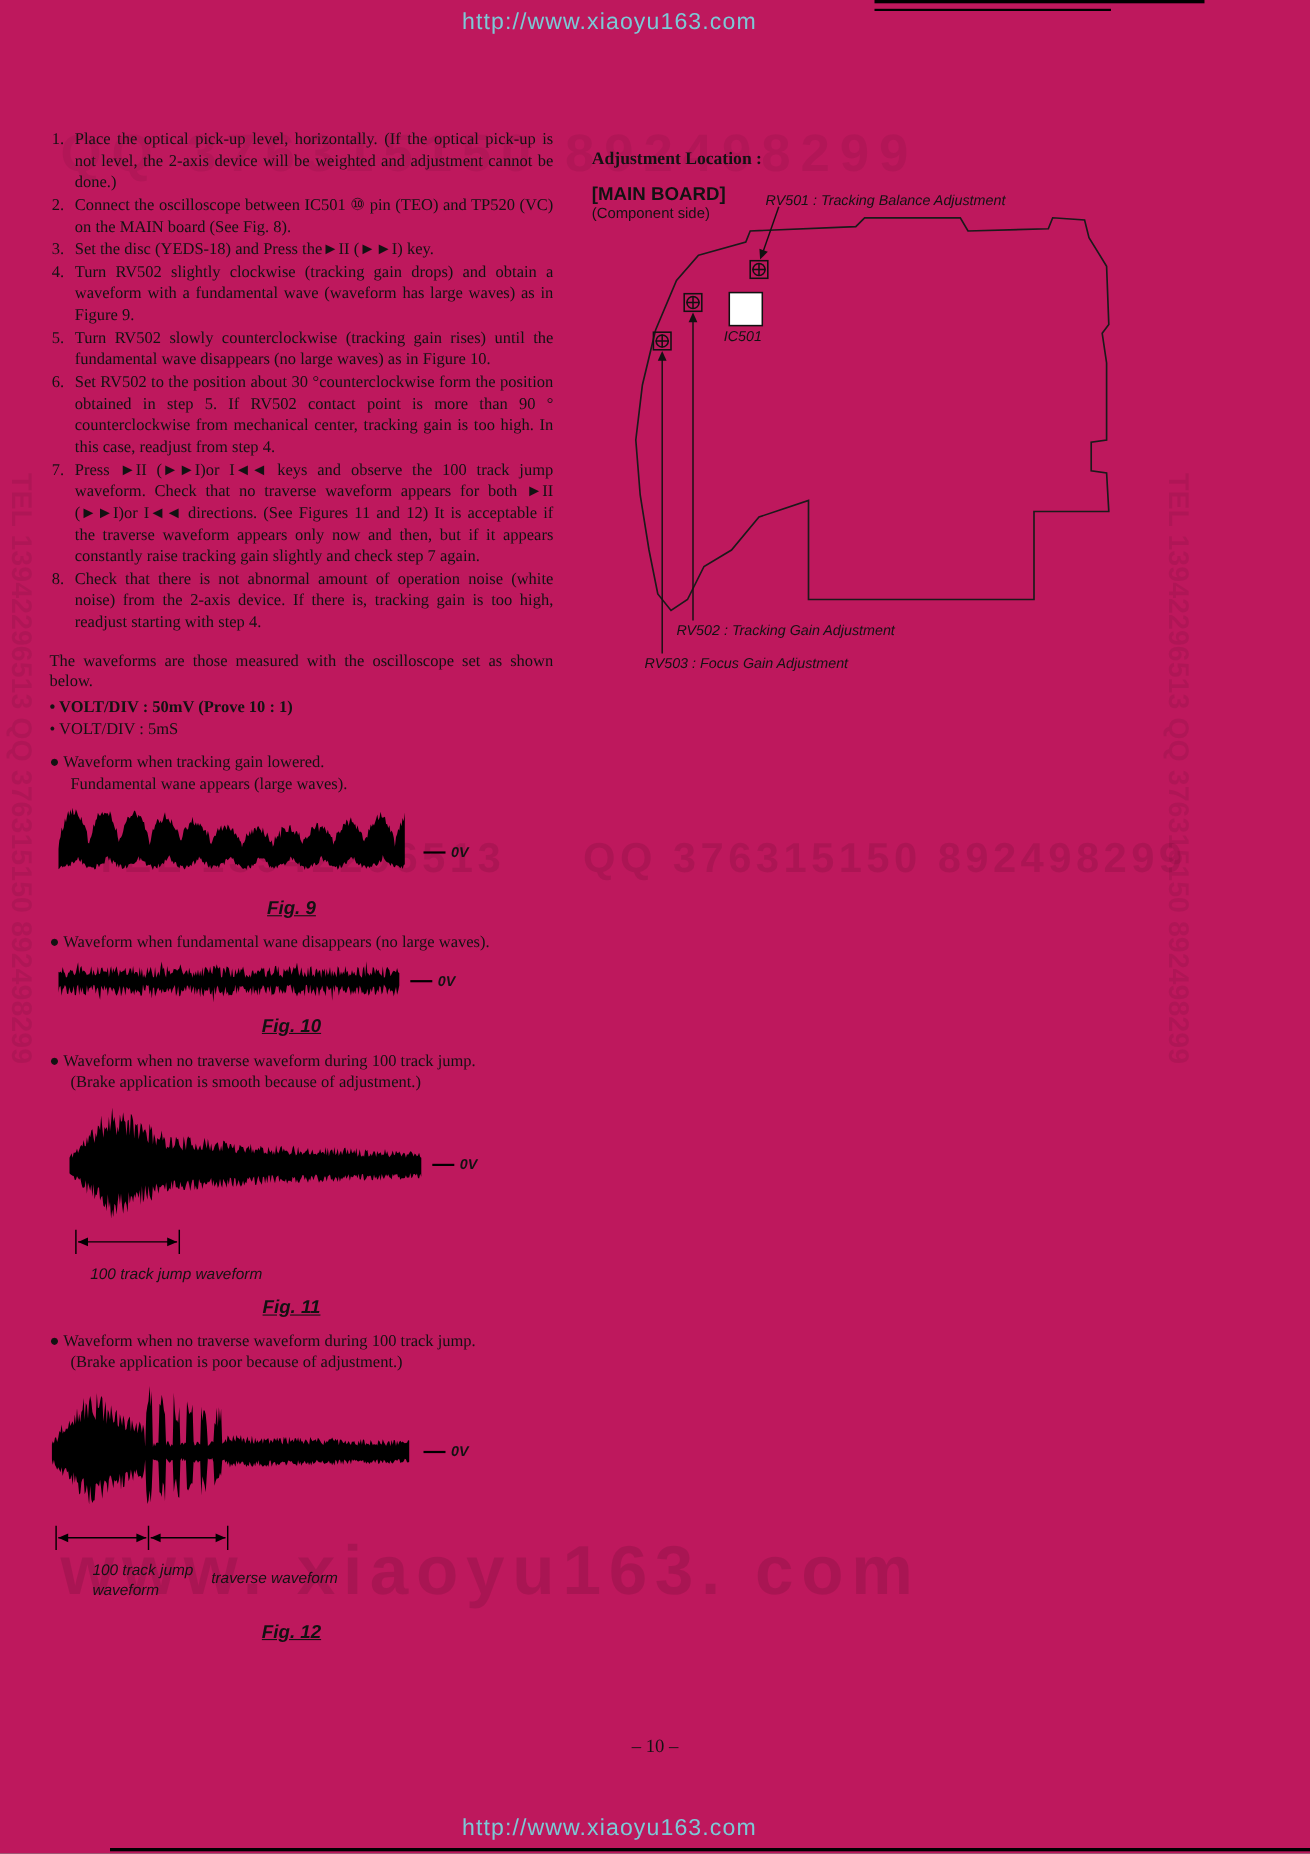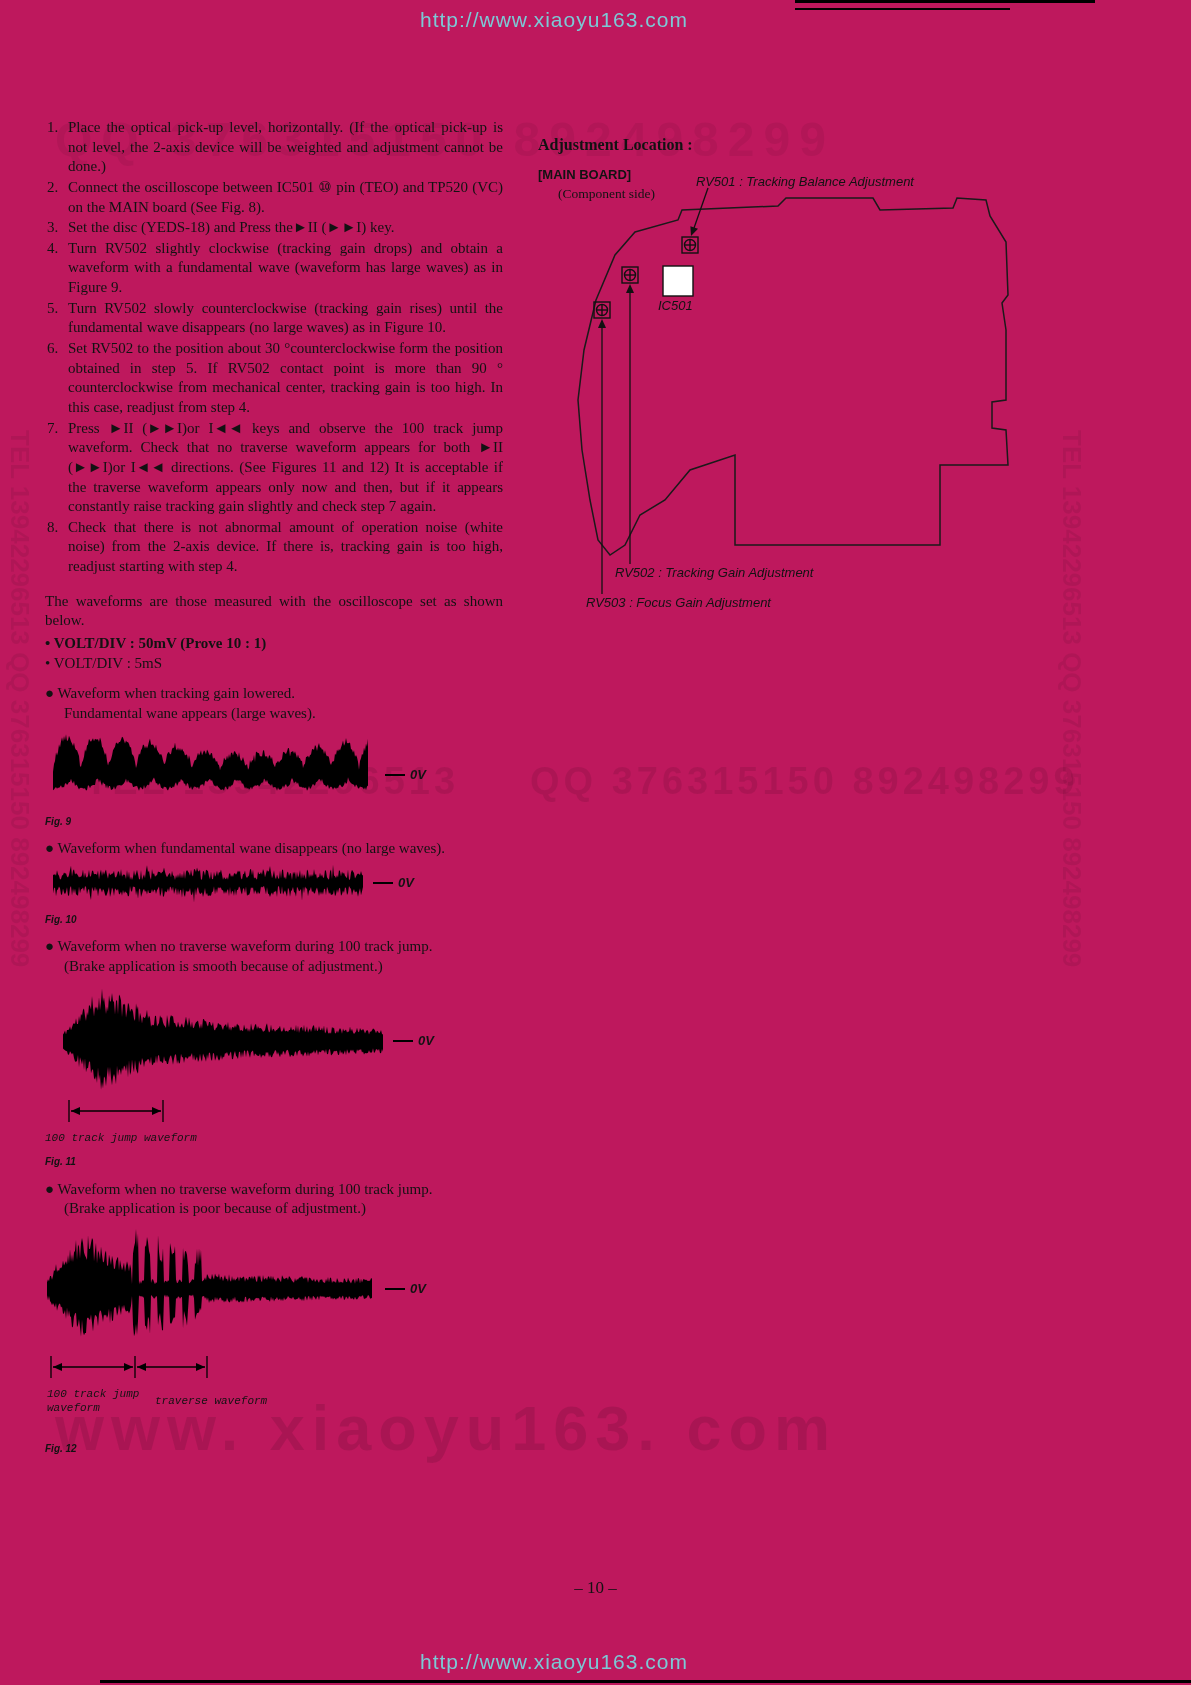--- a/index.html
+++ b/index.html
@@ -20,26 +20,26 @@
   .mt15{margin-top:15px;} .mt3{margin-top:3px;font-weight:bold;}
   .fig{margin-top:11px;}
   .fline{padding-left:0;}
   .fline.hang{padding-left:19px;text-indent:-19px;}
   .fline.indent{padding-left:19px;}
   .wavebox{position:relative;margin-top:5px;}
   .wave path.wv{fill:#000;stroke:none;}
   .spanline{stroke:#000;stroke-width:1.3;}
   .zv{position:absolute;font-family:"Liberation Sans",sans-serif;font-style:italic;font-weight:bold;font-size:13px;white-space:nowrap;}
   .zline{display:inline-block;width:20px;border-top:2px solid #000;vertical-align:3px;margin-right:5px;}
-  .caption{width:440px;text-align:left;font-family:"Liberation Sans",sans-serif;font-style:italic;font-weight:bold;font-size:10px;margin-top:4px;}
-  .wlabel{font-family:Liberation Mono, monospace;font-style:italic;font-size:11px;line-height:1.25;}
+  .caption{width:440px;text-align:center;font-family:"Liberation Sans",sans-serif;font-style:italic;font-weight:bold;font-size:17px;margin-top:4px;text-decoration:underline;}
+  .wlabel{font-family:Liberation Sans, sans-serif;font-style:italic;font-size:14px;line-height:1.25;margin-left:37px;}
   .labelrow12{position:relative;height:46px;margin-top:2px;}
   #adj-title{position:absolute;left:538px;top:136px;font-weight:bold;font-size:16px;}
-  #main-board{position:absolute;left:538px;top:167px;font-family:"Liberation Sans",sans-serif;font-weight:bold;font-size:13px;}
-  #comp-side{position:absolute;left:538px;top:186px;font-family:Liberation Serif, serif;font-size:13.5px;margin-left:20px;}
+  #main-board{position:absolute;left:538px;top:167px;font-family:"Liberation Sans",sans-serif;font-weight:bold;font-size:17px;}
+  #comp-side{position:absolute;left:538px;top:186px;font-family:Liberation Sans, sans-serif;font-size:13.5px;}
   #board-svg{position:absolute;left:540px;top:170px;}
   .diag-label{font-family:"Liberation Sans",sans-serif;font-style:italic;font-size:13px;fill:#121212;}
   .comp{stroke:#111;stroke-width:1.4;fill:none;}
   .arrowline{stroke:#111;stroke-width:1.3;}
   #page-num{position:absolute;left:0;right:0;top:1578px;text-align:center;font-size:17px;}
 </style>
 </head>
 <body>
 
 <div class="page">

